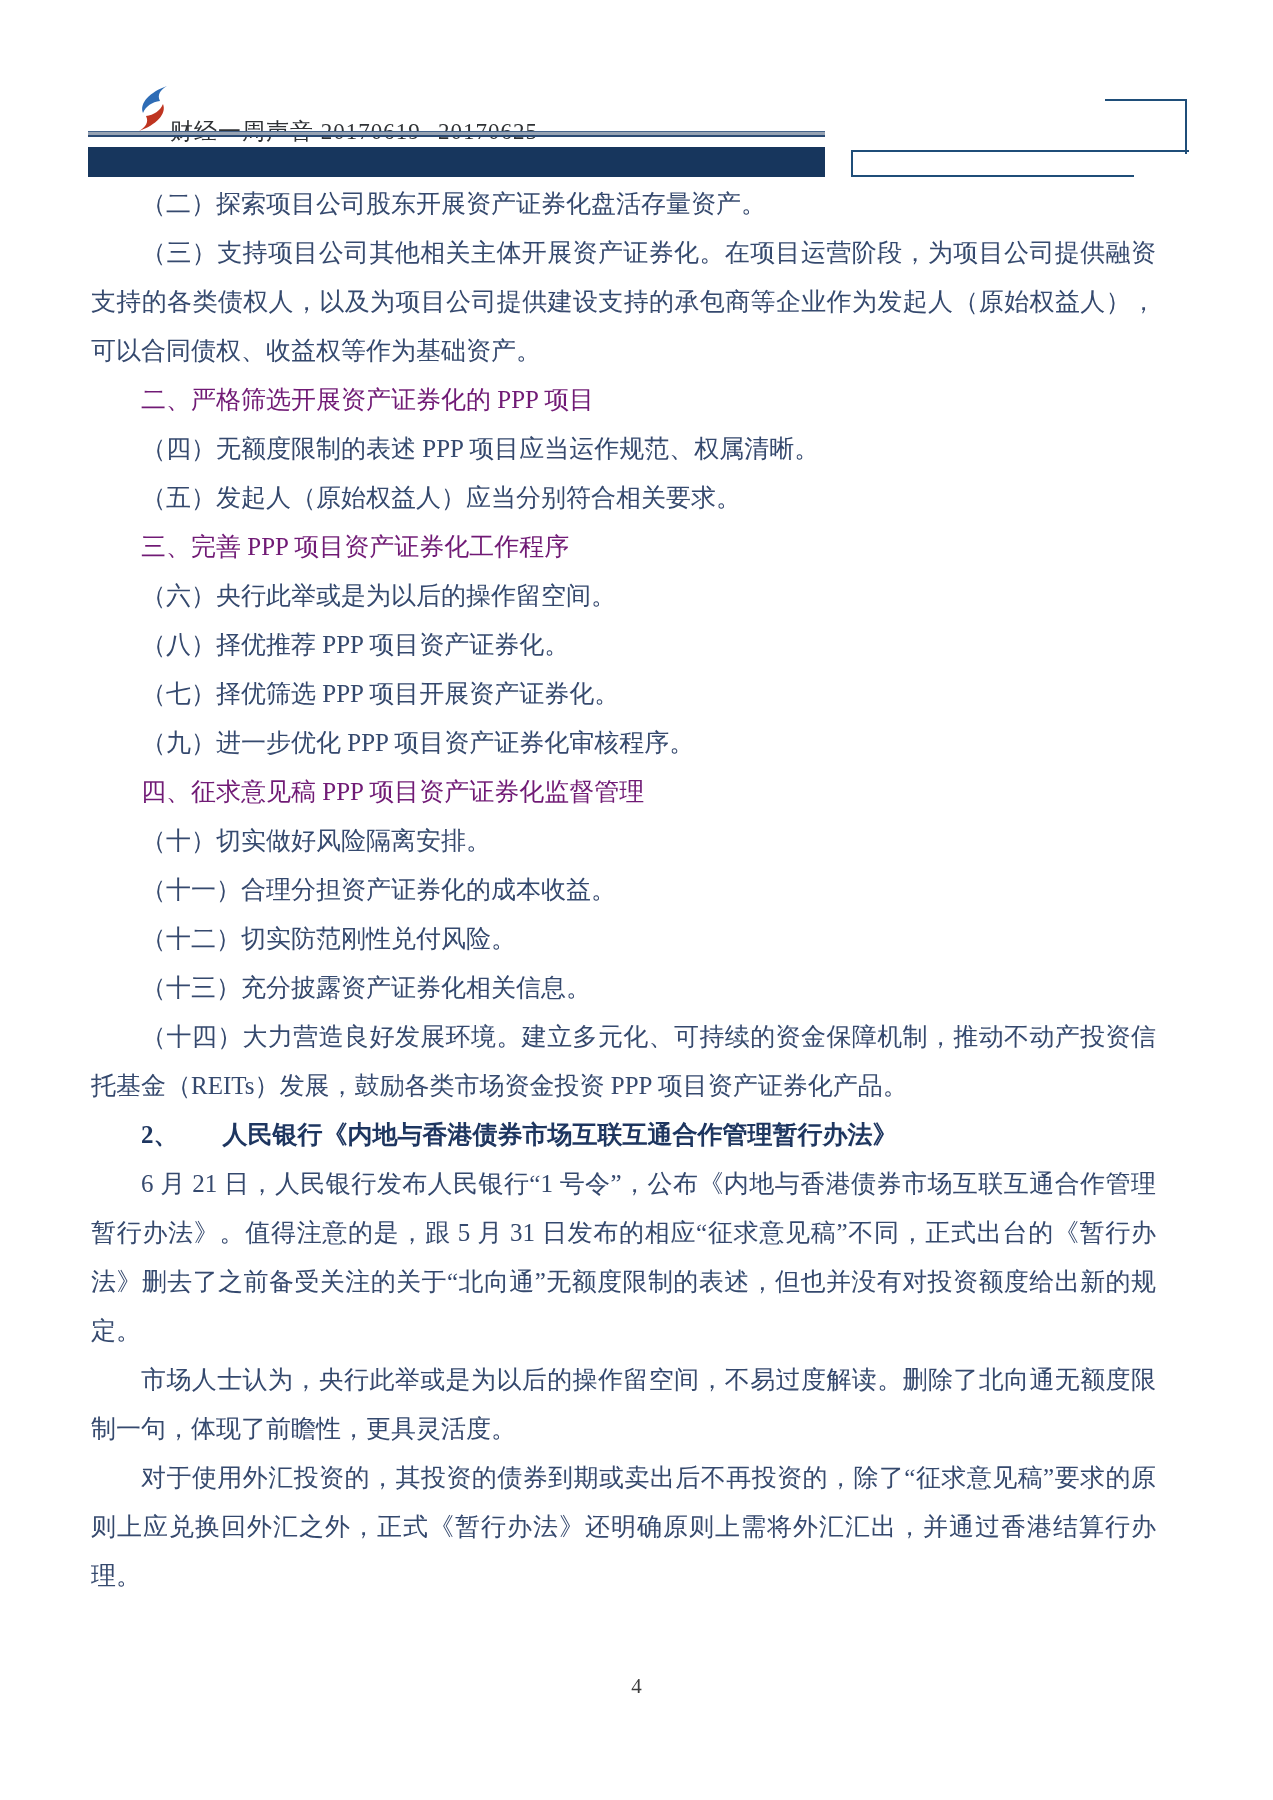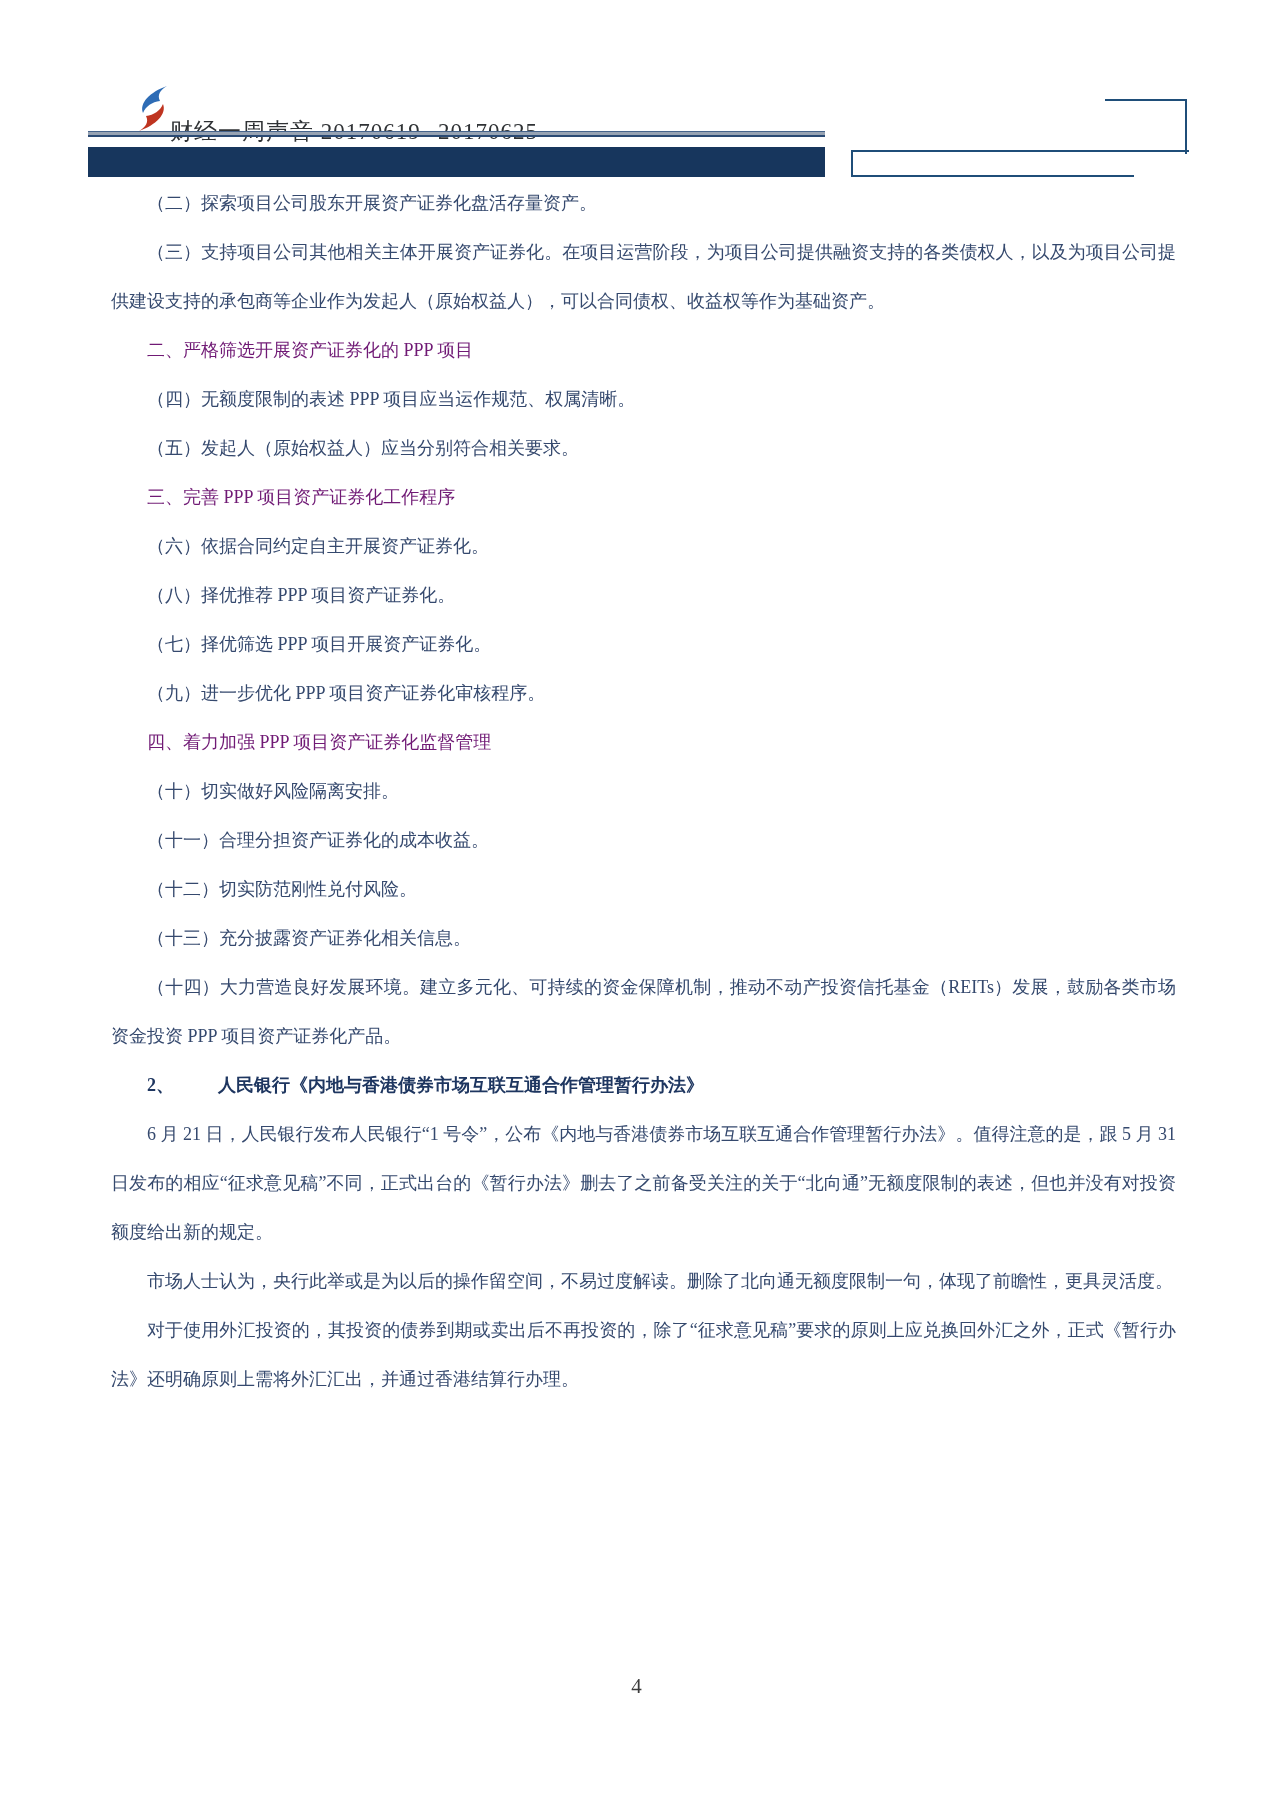--- a/index.html
+++ b/index.html
@@ -35,22 +35,22 @@
     position:absolute;left:851px;top:150px;width:336px;height:23px;
     border-top:2px solid #1f4e79;border-left:2px solid #1f4e79;
     background:transparent;
   }
   #lower-box-bottom{
     position:absolute;left:851px;top:175px;width:283px;height:2px;
     background:#1f4e79;
   }
   
   #body-text{
-    position:absolute;left:111px;top:179px;width:1065px;
-    font-size:18px;line-height:49px;color:#35496e;
+    position:absolute;left:91px;top:179px;width:1065px;
+    font-size:25px;line-height:49px;color:#35496e;
     text-align:justify;
   }
   #body-text p{margin:0;padding:0;text-indent:2em;}
   #body-text p.section{color:#701a75;}
   #body-text p.numbered{
     font-weight:bold;color:#1e3660;text-align:left;
   }
   #body-text .num-label{margin-right:44px;}
   
   #page-number{
@@ -80,25 +80,25 @@
   <div id="lower-box"></div>
   <div id="lower-box-bottom"></div>
 
   <div id="body-text">
       <p class="para">（二）探索项目公司股东开展资产证券化盘活存量资产。</p>
       <p class="para">（三）支持项目公司其他相关主体开展资产证券化。在项目运营阶段，为项目公司提供融资支持的各类债权人，以及为项目公司提供建设支持的承包商等企业作为发起人（原始权益人），可以合同债权、收益权等作为基础资产。</p>
       <p class="section">二、严格筛选开展资产证券化的 PPP 项目</p>
       <p class="para">（四）无额度限制的表述 PPP 项目应当运作规范、权属清晰。</p>
       <p class="para">（五）发起人（原始权益人）应当分别符合相关要求。</p>
       <p class="section">三、完善 PPP 项目资产证券化工作程序</p>
-      <p class="para">（六）依据合同约定自主开展资产证券化。</p>
+      <p class="para">（六）央行此举或是为以后的操作留空间。</p>
       <p class="para">（八）择优推荐 PPP 项目资产证券化。</p>
       <p class="para">（七）择优筛选 PPP 项目开展资产证券化。</p>
       <p class="para">（九）进一步优化 PPP 项目资产证券化审核程序。</p>
-      <p class="section">四、着力加强 PPP 项目资产证券化监督管理</p>
+      <p class="section">四、征求意见稿 PPP 项目资产证券化监督管理</p>
       <p class="para">（十）切实做好风险隔离安排。</p>
       <p class="para">（十一）合理分担资产证券化的成本收益。</p>
       <p class="para">（十二）切实防范刚性兑付风险。</p>
       <p class="para">（十三）充分披露资产证券化相关信息。</p>
       <p class="para">（十四）大力营造良好发展环境。建立多元化、可持续的资金保障机制，推动不动产投资信托基金（REITs）发展，鼓励各类市场资金投资 PPP 项目资产证券化产品。</p>
       <p class="numbered"><span class="num-label">2、</span><span>人民银行《内地与香港债券市场互联互通合作管理暂行办法》</span></p>
       <p class="para">6 月 21 日，人民银行发布人民银行“1 号令”，公布《内地与香港债券市场互联互通合作管理暂行办法》。值得注意的是，跟 5 月 31 日发布的相应“征求意见稿”不同，正式出台的《暂行办法》删去了之前备受关注的关于“北向通”无额度限制的表述，但也并没有对投资额度给出新的规定。</p>
       <p class="para">市场人士认为，央行此举或是为以后的操作留空间，不易过度解读。删除了北向通无额度限制一句，体现了前瞻性，更具灵活度。</p>
       <p class="para">对于使用外汇投资的，其投资的债券到期或卖出后不再投资的，除了“征求意见稿”要求的原则上应兑换回外汇之外，正式《暂行办法》还明确原则上需将外汇汇出，并通过香港结算行办理。</p>
     </div>

